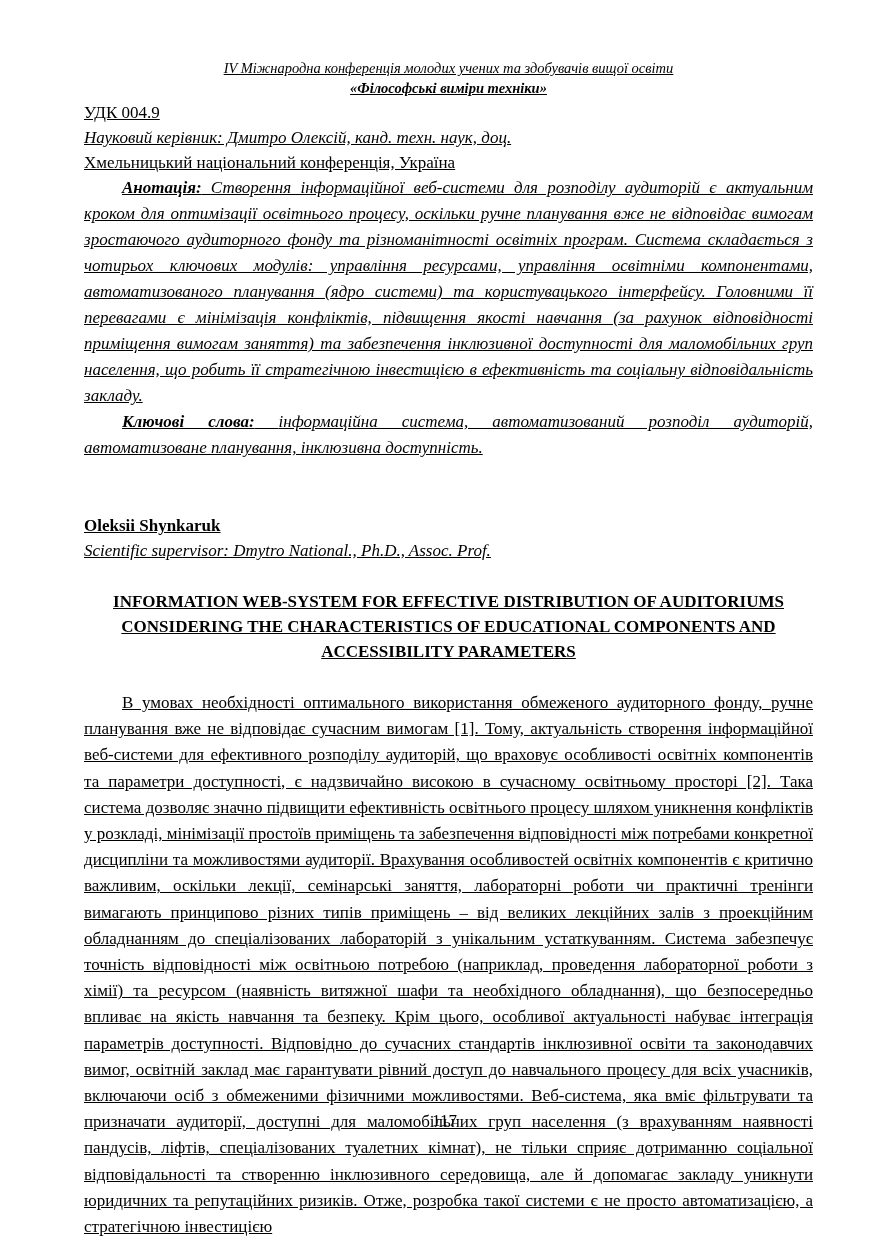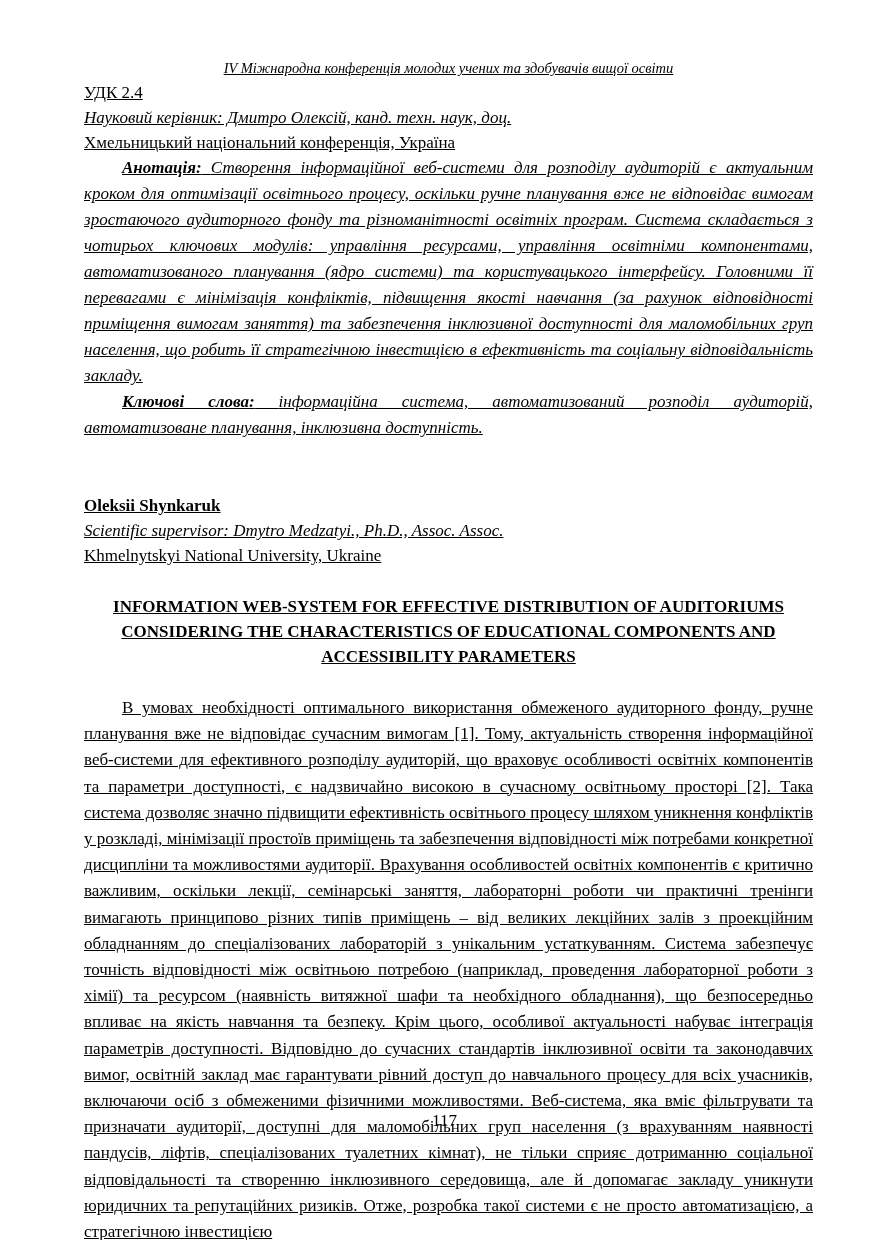--- a/index.html
+++ b/index.html
@@ -86,37 +86,37 @@
     font-size: 17px;
   }
 </style>
 </head>
 <body>
 
 <div class="page">
 
   <div class="running-header">
     <div class="line1">IV Міжнародна конференція молодих учених та здобувачів вищої освіти</div>
+    <div class="line2">«Філософські виміри техніки»</div>
   </div>
 
   <div class="meta-block">
-    <div>УДК 2.4</div>
+    <div>УДК 004.9</div>
     <div class="supervisor">Науковий керівник: Дмитро Олексій, канд. техн. наук, доц.</div>
     <div>Хмельницький національний конференція, Україна</div>
   </div>
 
 
   <p class="abstract-par"><span class="lead">Анотація:</span> <span>Створення інформаційної веб-системи для розподілу аудиторій є актуальним кроком для оптимізації освітнього процесу, оскільки ручне планування вже не відповідає вимогам зростаючого аудиторного фонду та різноманітності освітніх програм. Система складається з чотирьох ключових модулів: управління ресурсами, управління освітніми компонентами, автоматизованого планування (ядро системи) та користувацького інтерфейсу. Головними її перевагами є мінімізація конфліктів, підвищення якості навчання (за рахунок відповідності приміщення вимогам заняття) та забезпечення інклюзивної доступності для маломобільних груп населення, що робить її стратегічною інвестицією в ефективність та соціальну відповідальність закладу.</span></p>
 
   <p class="keywords-par"><span class="lead">Ключові слова:</span> <span>інформаційна система, автоматизований розподіл аудиторій, автоматизоване планування, інклюзивна доступність.</span></p>
 
   <div class="meta-block en-meta">
     <div class="author-name">Oleksii Shynkaruk</div>
-    <div class="supervisor">Scientific supervisor: Dmytro Medzatyi., Ph.D., Assoc. Assoc.</div>
-    <div>Khmelnytskyi National University, Ukraine</div>
+    <div class="supervisor">Scientific supervisor: Dmytro National., Ph.D., Assoc. Prof.</div>
   </div>
 
   <div class="title-en">INFORMATION WEB-SYSTEM FOR EFFECTIVE DISTRIBUTION OF AUDITORIUMS CONSIDERING THE CHARACTERISTICS OF EDUCATIONAL COMPONENTS AND ACCESSIBILITY PARAMETERS</div>
 
   <p class="body-par">В умовах необхідності оптимального використання обмеженого аудиторного фонду, ручне планування вже не відповідає сучасним вимогам [1]. Тому, актуальність створення інформаційної веб-системи для ефективного розподілу аудиторій, що враховує особливості освітніх компонентів та параметри доступності, є надзвичайно високою в сучасному освітньому просторі [2]. Така система дозволяє значно підвищити ефективність освітнього процесу шляхом уникнення конфліктів у розкладі, мінімізації простоїв приміщень та забезпечення відповідності між потребами конкретної дисципліни та можливостями аудиторії. Врахування особливостей освітніх компонентів є критично важливим, оскільки лекції, семінарські заняття, лабораторні роботи чи практичні тренінги вимагають принципово різних типів приміщень – від великих лекційних залів з проекційним обладнанням до спеціалізованих лабораторій з унікальним устаткуванням. Система забезпечує точність відповідності між освітньою потребою (наприклад, проведення лабораторної роботи з хімії) та ресурсом (наявність витяжної шафи та необхідного обладнання), що безпосередньо впливає на якість навчання та безпеку. Крім цього, особливої актуальності набуває інтеграція параметрів доступності. Відповідно до сучасних стандартів інклюзивної освіти та законодавчих вимог, освітній заклад має гарантувати рівний доступ до навчального процесу для всіх учасників, включаючи осіб з обмеженими фізичними можливостями. Веб-система, яка вміє фільтрувати та призначати аудиторії, доступні для маломобільних груп населення (з врахуванням наявності пандусів, ліфтів, спеціалізованих туалетних кімнат), не тільки сприяє дотриманню соціальної відповідальності та створенню інклюзивного середовища, але й допомагає закладу уникнути юридичних та репутаційних ризиків. Отже, розробка такої системи є не просто автоматизацією, а стратегічною інвестицією</p>
 
   <div class="page-number">117</div>
 
 </div>
 

